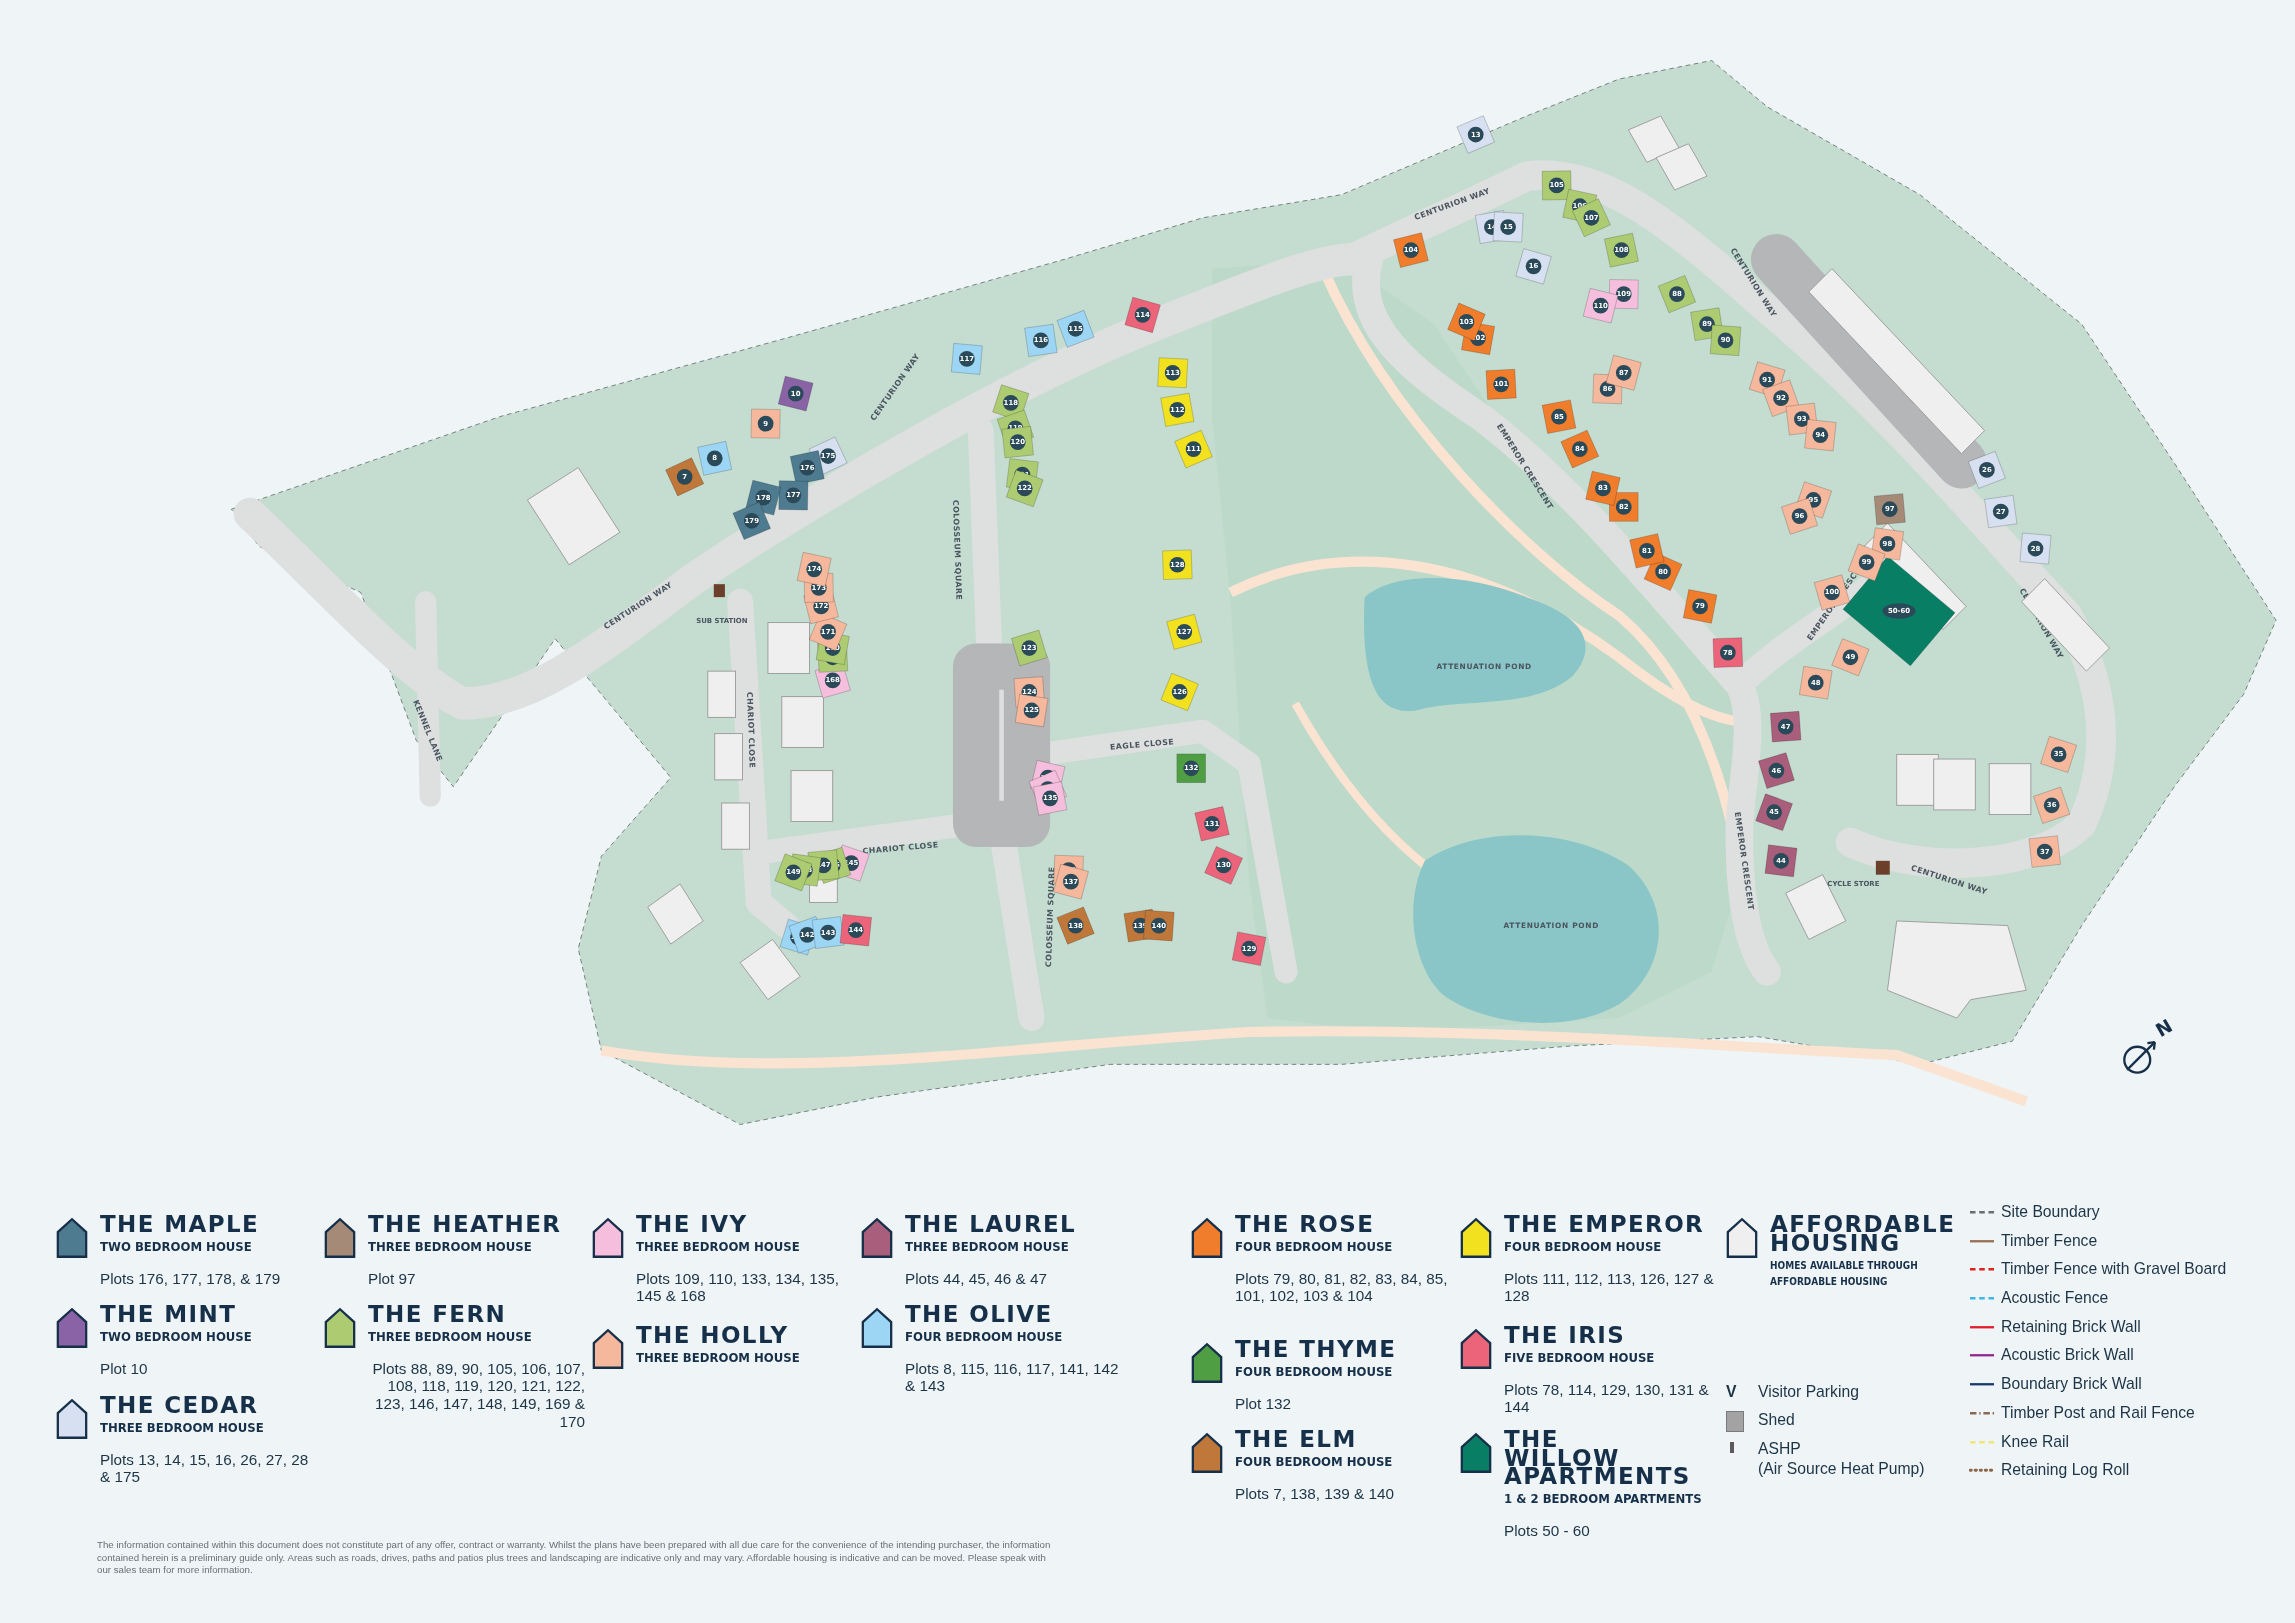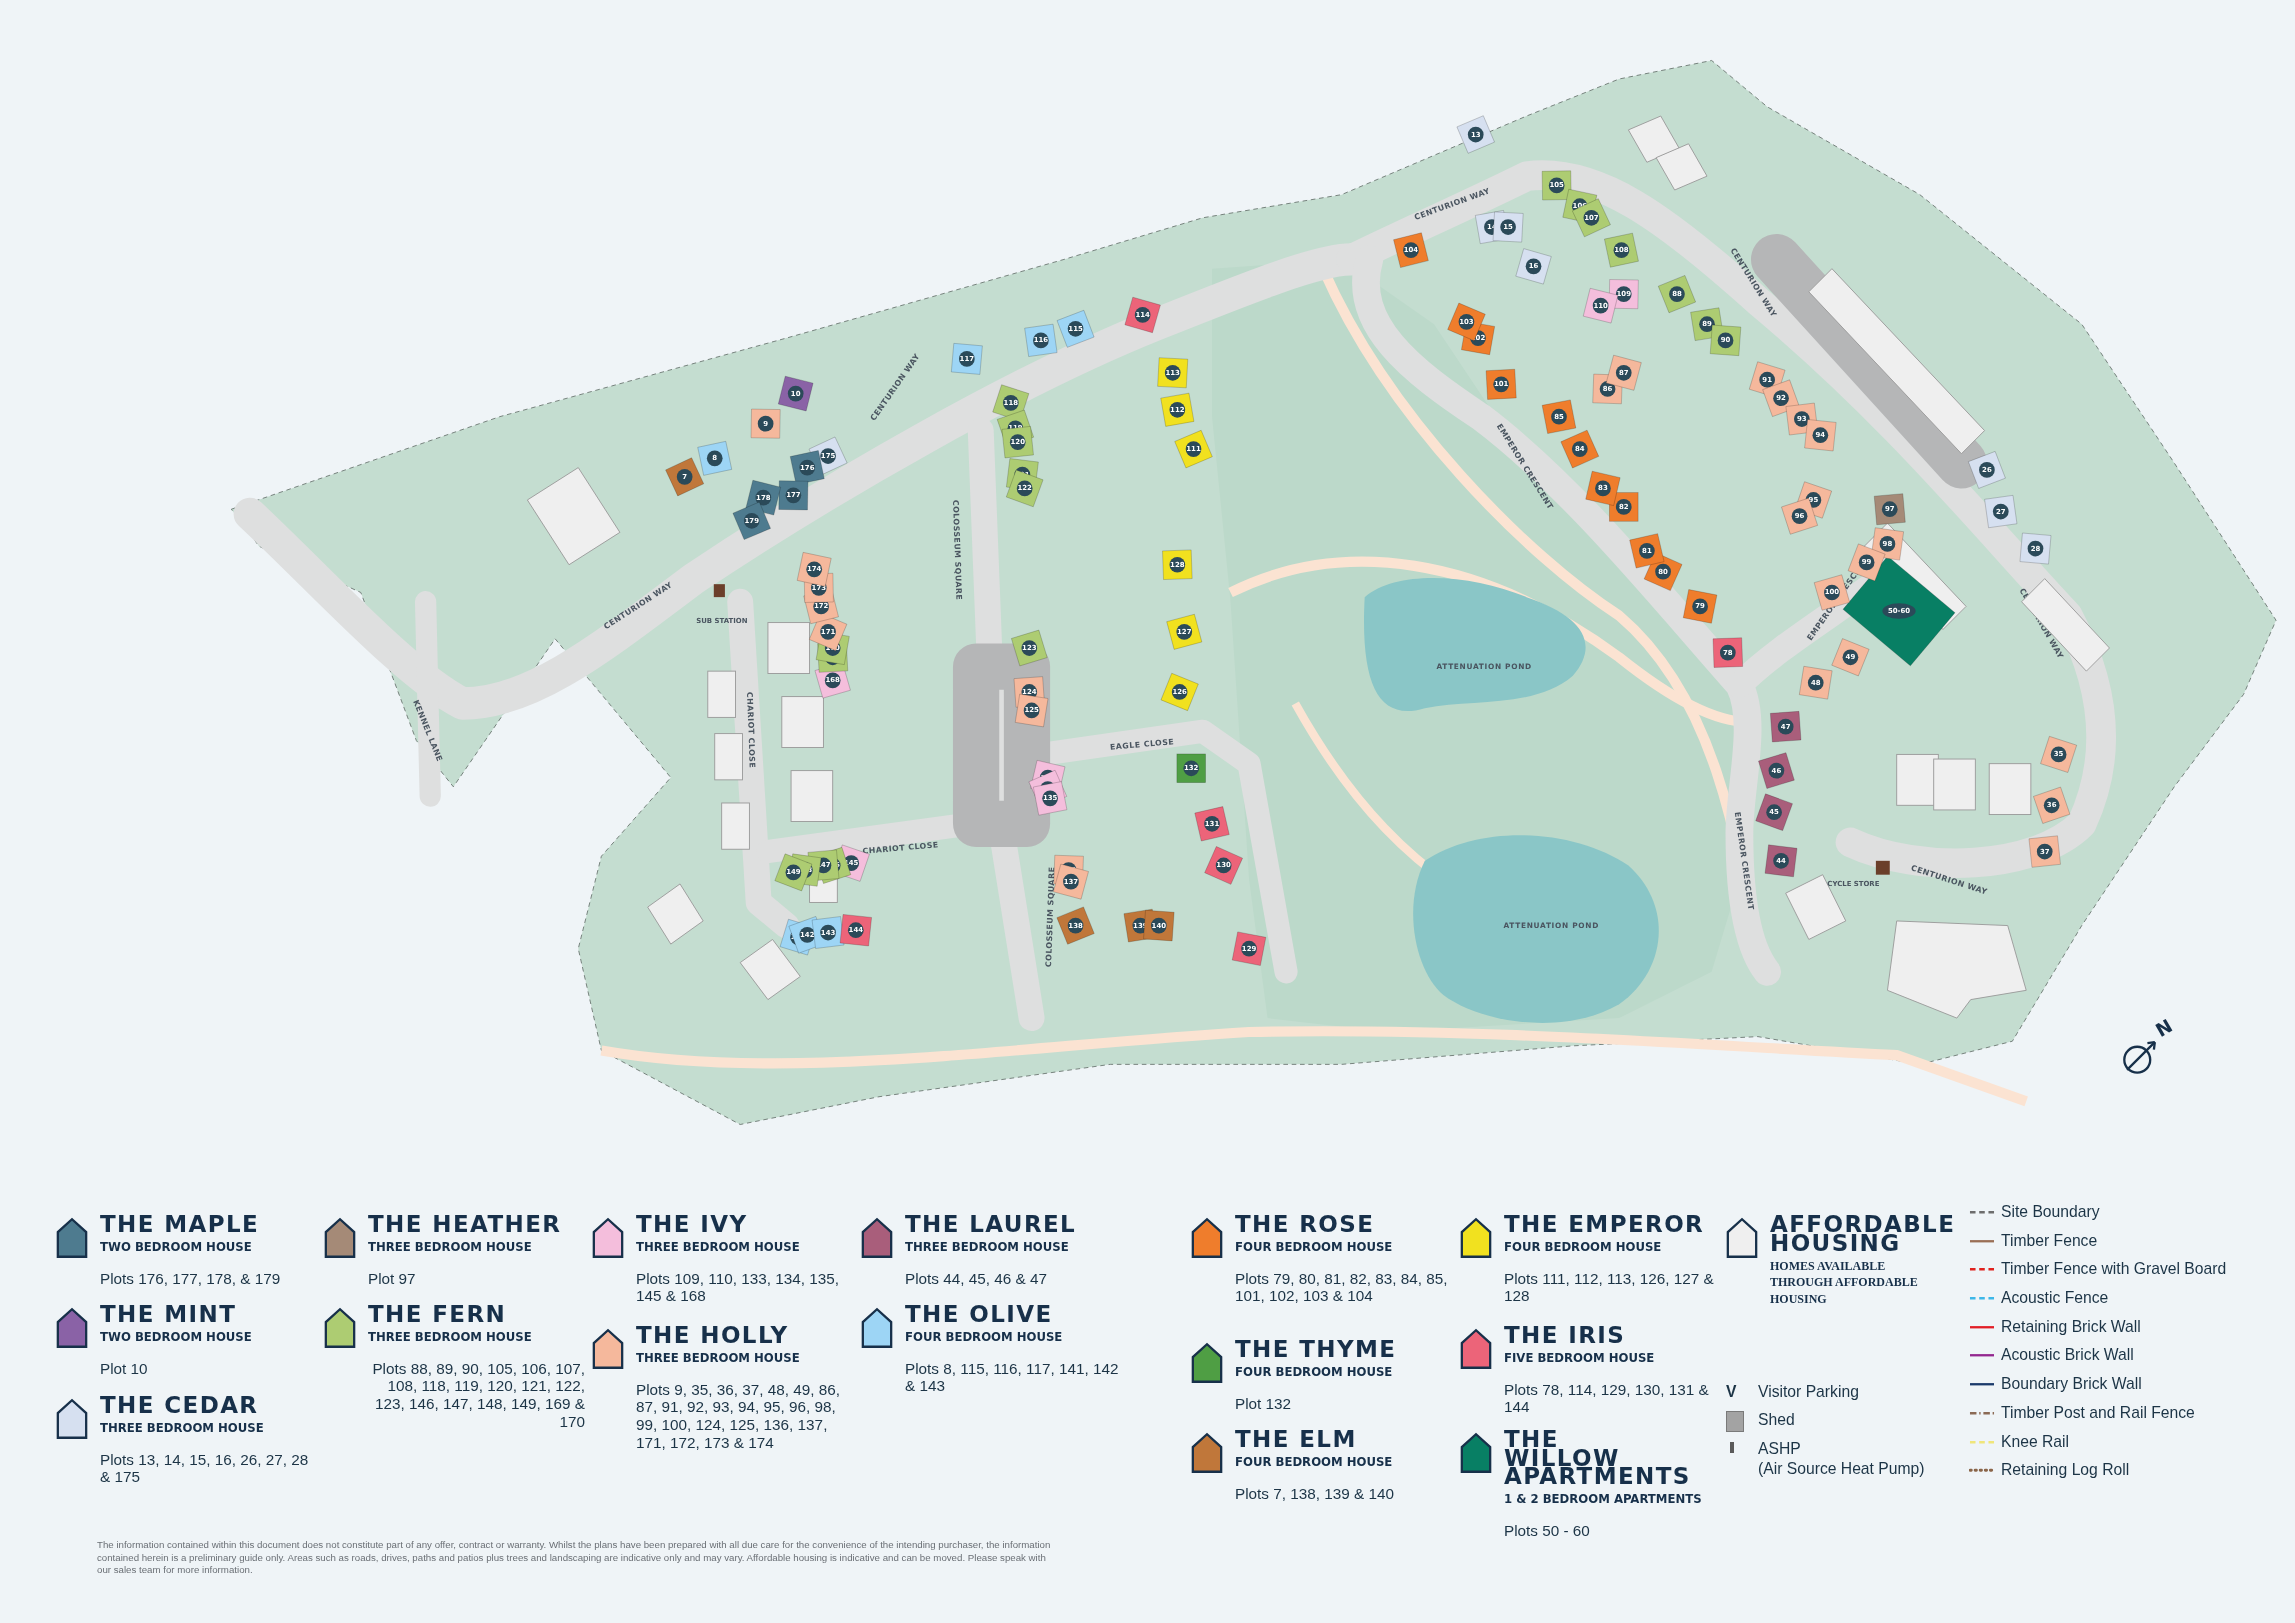--- a/index.html
+++ b/index.html
@@ -697,21 +697,20 @@
        <div class="h-plots" style="width: 217px;">Plots 109, 110, 133, 134, 135, 145 &amp; 168</div>
      </div>
     </div>
     <div class="house-item" style="left: 592px; top: 1326px;">
       <svg class="house-icon" viewBox="0 0 70 90">
        <path d="M4 86 L4 32 L35 4 L66 32 L66 86 Z" fill="#f5b89c" stroke="#17304a" stroke-width="5" stroke-linejoin="miter"></path>
      </svg>
      <div class="house-text">
        <div class="h-name">THE HOLLY</div>
        <div class="h-sub">THREE BEDROOM HOUSE</div>
-       <div class="h-plots" style="width: 217px;">Plots 9, 35, 36, 37, 48, 49, 86, 87, 91, 92, 93, 94, 95, 96, 98, 99, 100, 124, 125, 136, 137, 171, 172, 173 &amp; 174</div>
      </div>
     </div>
     <div class="house-item" style="left: 861px; top: 1215px;">
       <svg class="house-icon" viewBox="0 0 70 90">
        <path d="M4 86 L4 32 L35 4 L66 32 L66 86 Z" fill="#a95e7b" stroke="#17304a" stroke-width="5" stroke-linejoin="miter"></path>
      </svg>
      <div class="house-text">
        <div class="h-name">THE LAUREL</div>
        <div class="h-sub">THREE BEDROOM HOUSE</div>
        <div class="h-plots">Plots 44, 45, 46 &amp; 47</div>
@@ -786,21 +785,21 @@
        <div class="h-sub">1 &amp; 2 BEDROOM APARTMENTS</div>
        <div class="h-plots">Plots 50 - 60</div>
      </div>
     </div>
     <div class="house-item" style="left: 1726px; top: 1215px;">
       <svg class="house-icon" viewBox="0 0 70 90">
        <path d="M4 86 L4 32 L35 4 L66 32 L66 86 Z" fill="#efefef" stroke="#17304a" stroke-width="5" stroke-linejoin="miter"></path>
      </svg>
      <div class="house-text">
        <div class="h-name" style="width: 153px;">AFFORDABLE HOUSING</div>
-       <div class="h-sub" style="width: 176px; font-size: 12px; font-family: Liberation Serif, serif;">HOMES AVAILABLE THROUGH AFFORDABLE HOUSING</div>
+       <div class="h-sub" style="width: 176px; font-size: 10px;">HOMES AVAILABLE THROUGH AFFORDABLE HOUSING</div>
        <div class="h-plots"></div>
      </div>
     </div>
   </div>
 
 <div>
   <div class="sym-row" style="top:1383px;">
     <span style="position:absolute;left:0;top:0;font-weight:bold;font-size:15.7px;">V</span>
     <span class="sym-label">Visitor Parking</span>
   </div>

